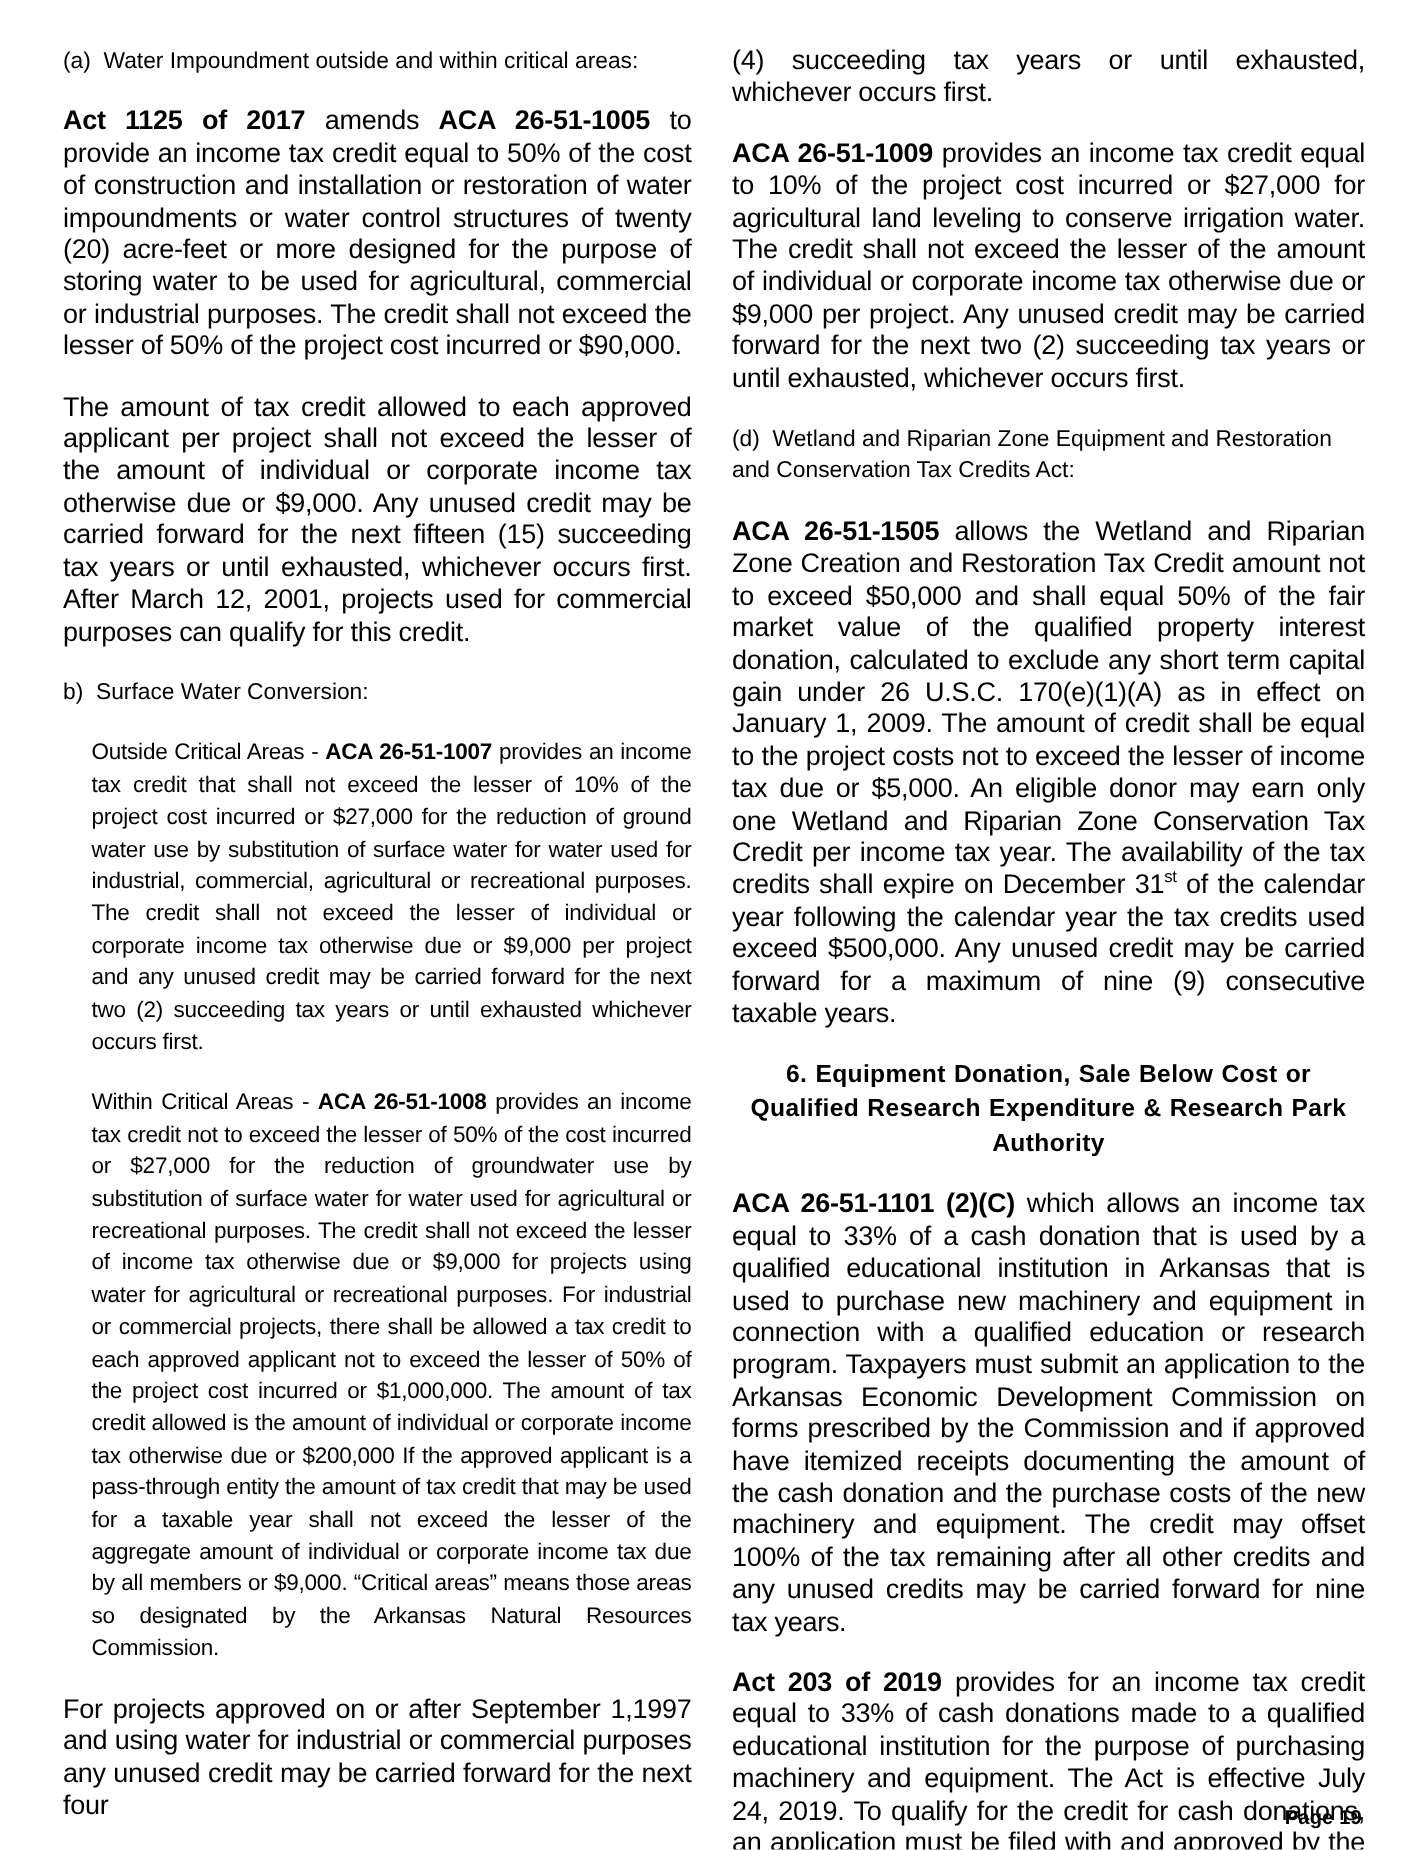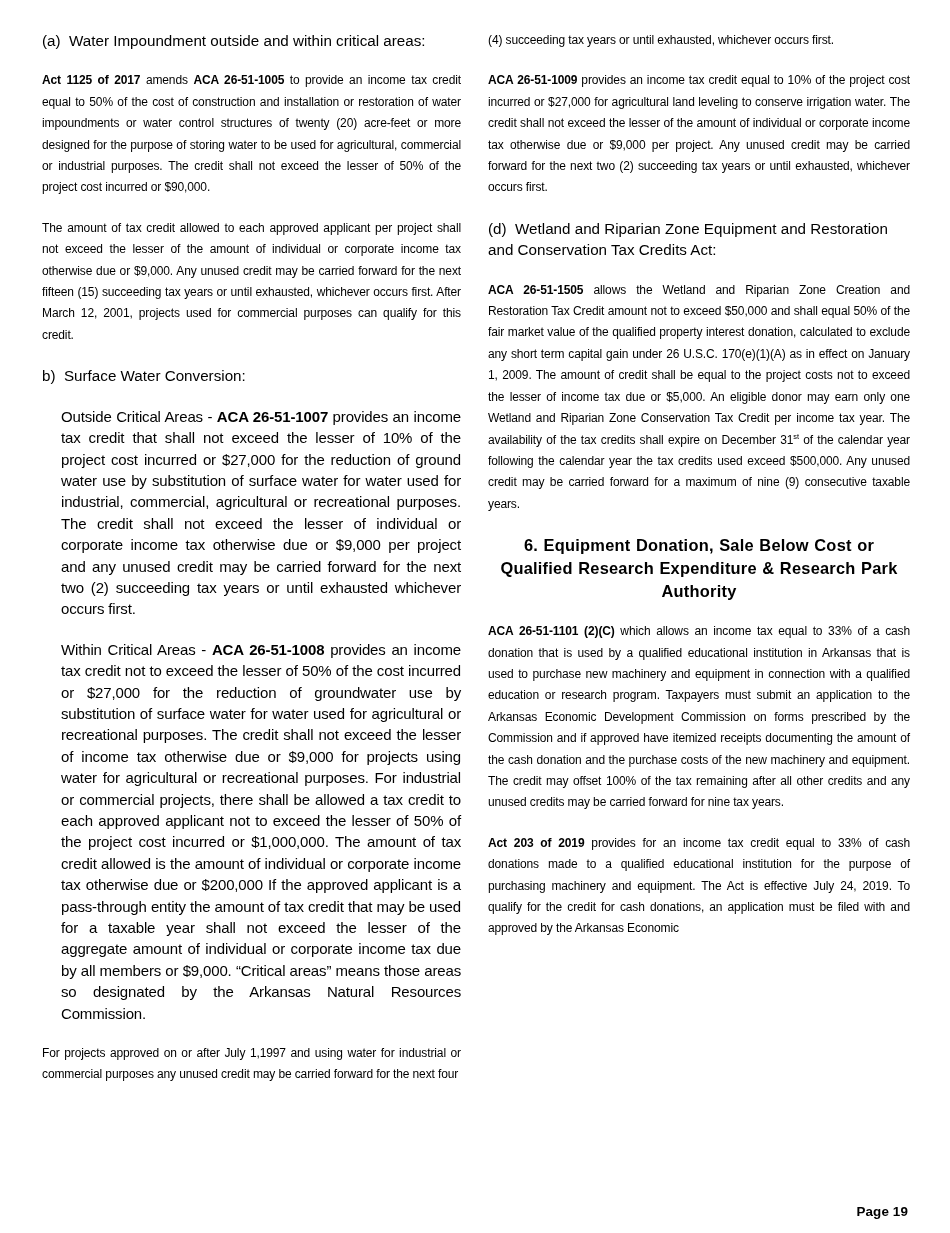--- a/index.html
+++ b/index.html
@@ -30,21 +30,21 @@
     align-items: flex-start;
   }
   .col {
     width: 419px;
     flex: 0 0 419px;
   }
   .col-right { width: 422px; flex: 0 0 422px; }
 
   p.para {
     margin: 0 0 19px 0;
-    font-size: 12px;
+    font-size: 18px;
     line-height: 21.4px;
     text-align: justify;
     text-justify: inter-word;
     hyphens: none;
     letter-spacing: -0.01em;
   }
   p.para.last { margin-bottom: 0; }
   p.label {
     margin: 0 0 19px 0;
     font-size: 15.2px;
@@ -106,21 +106,21 @@
       </p>
 
       <p class="indent">
         <span>Outside Critical Areas - </span><b>ACA 26-51-1007</b><span> provides an income tax credit that shall not exceed the lesser of 10% of the project cost incurred or $27,000 for the reduction of ground water use by substitution of surface water for water used for industrial, commercial, agricultural or recreational purposes. The credit shall not exceed the lesser of individual or corporate income tax otherwise due or $9,000 per project and any unused credit may be carried forward for the next two (2) succeeding tax years or until exhausted whichever occurs first.</span>
       </p>
 
       <p class="indent">
         <span>Within Critical Areas - </span><b>ACA 26-51-1008</b><span> provides an income tax credit not to exceed the lesser of 50% of the cost incurred or $27,000 for the reduction of groundwater use by substitution of surface water for water used for agricultural or recreational purposes. The credit shall not exceed the lesser of income tax otherwise due or $9,000 for projects using water for agricultural or recreational purposes. For industrial or commercial projects, there shall be allowed a tax credit to each approved applicant not to exceed the lesser of 50% of the project cost incurred or $1,000,000. The amount of tax credit allowed is the amount of individual or corporate income tax otherwise due or $200,000 If the approved applicant is a pass-through entity the amount of tax credit that may be used for a taxable year shall not exceed the lesser of the aggregate amount of individual or corporate income tax due by all members or $9,000. “Critical areas” means those areas so designated by the Arkansas Natural Resources Commission.</span>
       </p>
 
-      <p class="para last">For projects approved on or after July 1,1997 and using water for industrial or commercial purposes any unused credit may be carried forward for the next four</p>
+      <p class="para last">For projects approved on or after September 1,1997 and using water for industrial or commercial purposes any unused credit may be carried forward for the next four</p>
 
     </div>
 
     <div class="col col-right">
 
       <p class="para">(4) succeeding tax years or until exhausted, whichever occurs first.</p>
 
 
       <p class="para">
         <b>ACA 26-51-1009</b><span> provides an income tax credit equal to 10% of the project cost incurred or $27,000 for agricultural land leveling to conserve irrigation water. The credit shall not exceed the lesser of the amount of individual or corporate income tax otherwise due or $9,000 per project. Any unused credit may be carried forward for the next two (2) succeeding tax years or until exhausted, whichever occurs first.</span>

